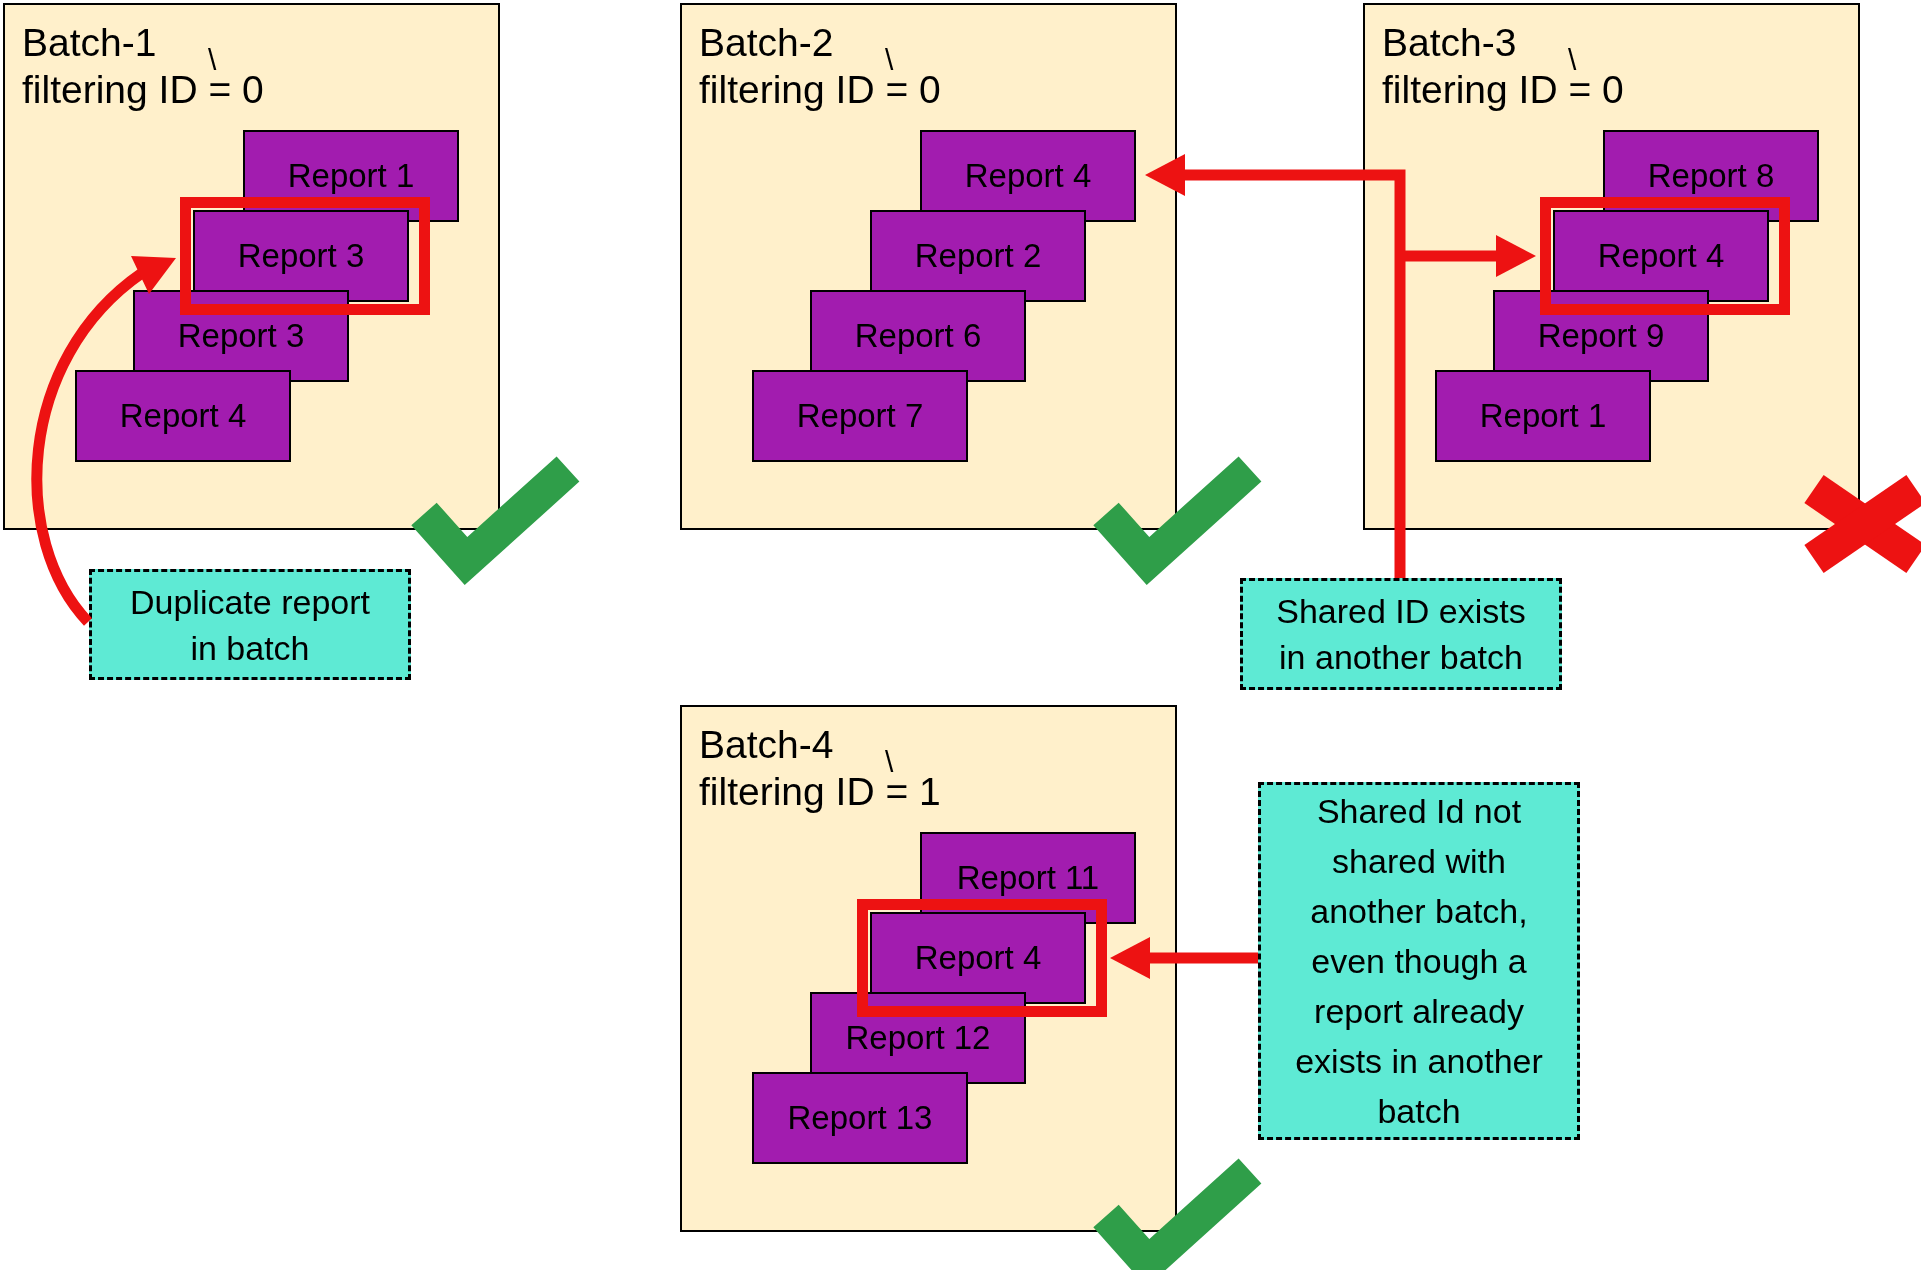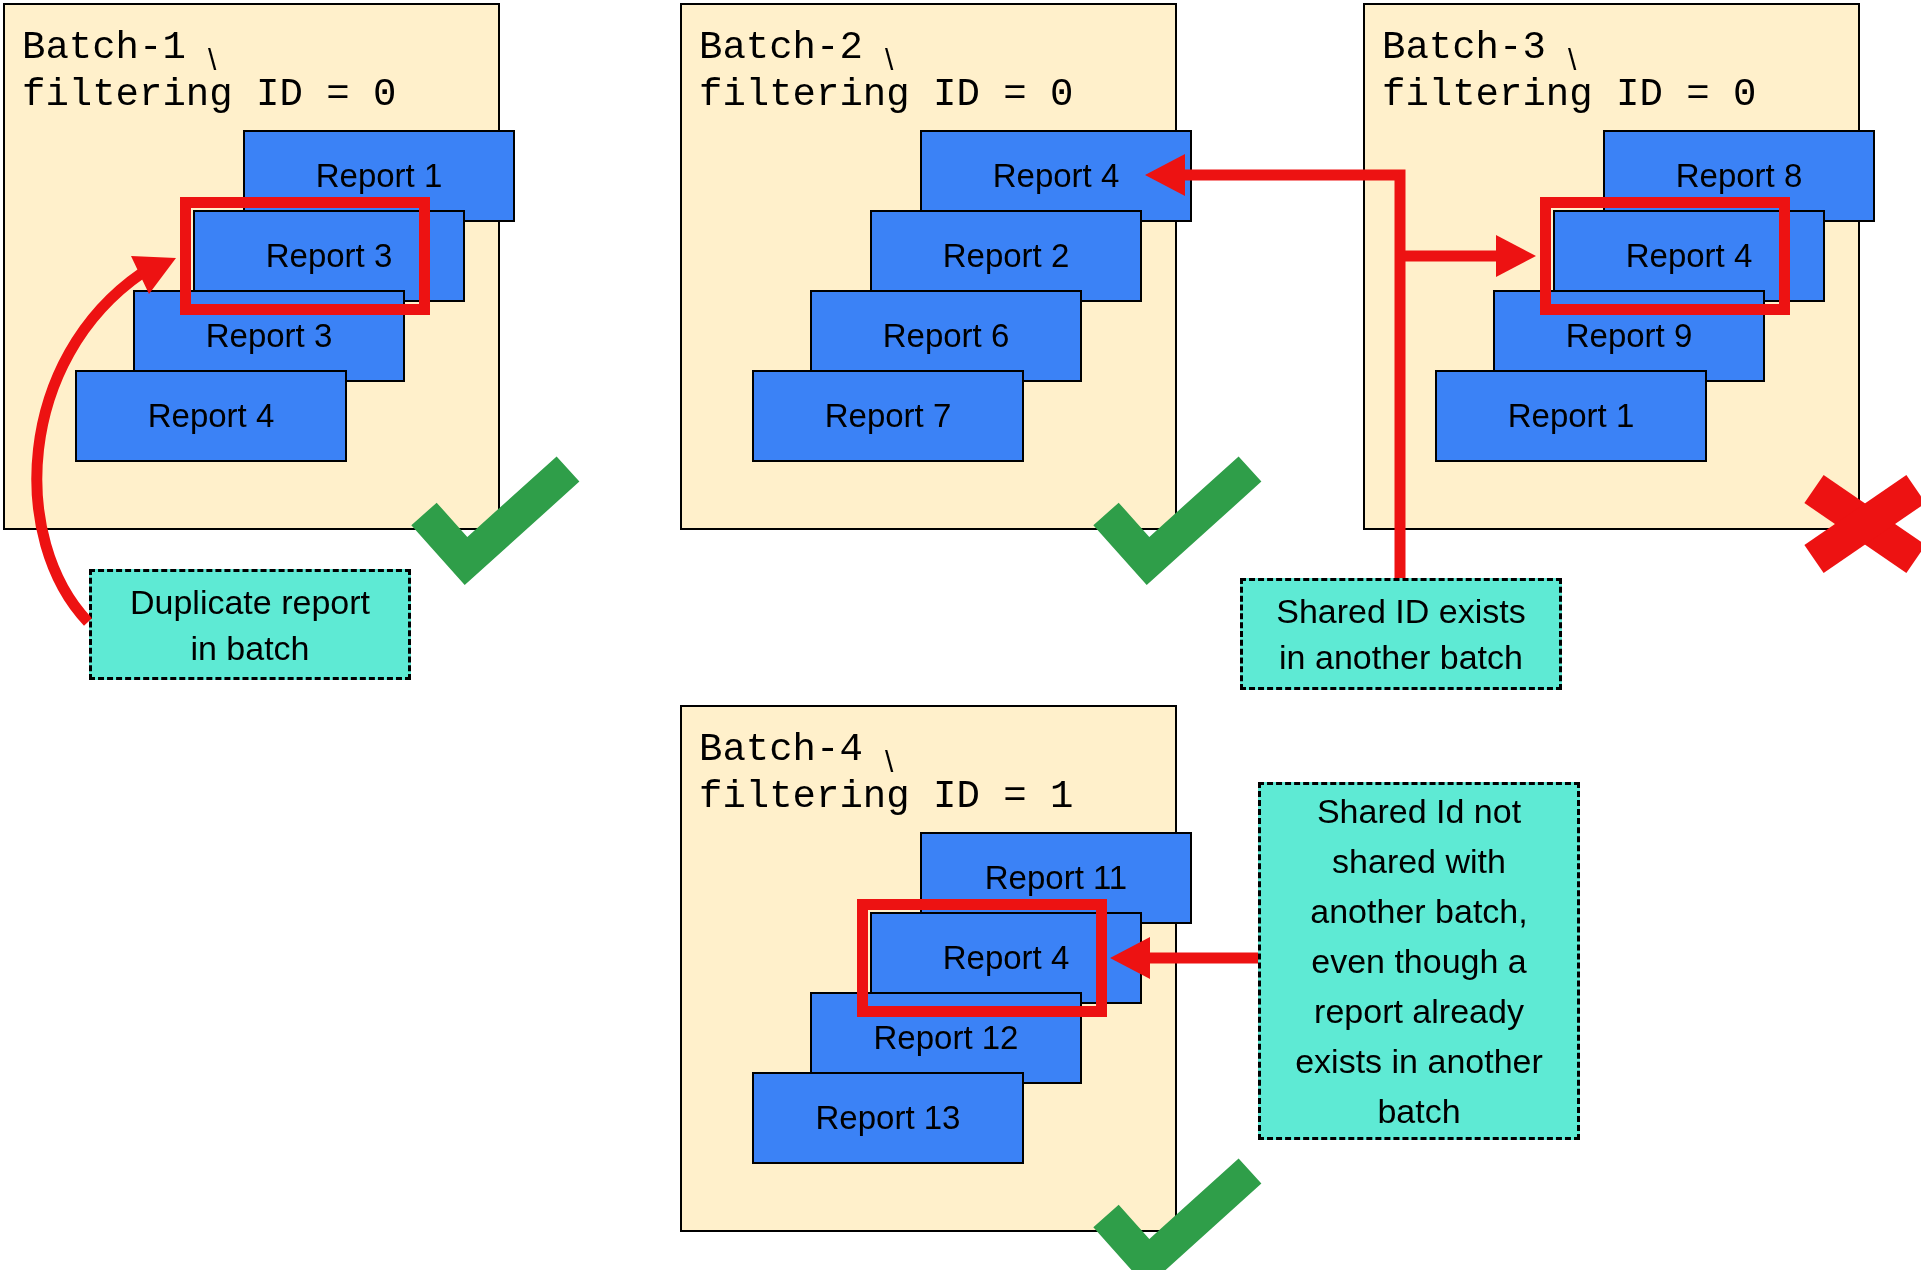--- a/index.html
+++ b/index.html
@@ -8,24 +8,24 @@
     font-family:"Liberation Sans", sans-serif;color:#000;overflow:hidden;
   }
   .batch{
     position:absolute;width:497px;height:527px;background:#fff0cb;
     border:2px solid #000;box-sizing:border-box;
   }
   #batch1{left:3px;top:3px}
   #batch2{left:680px;top:3px}
   #batch3{left:1363px;top:3px}
   #batch4{left:680px;top:705px}
-  .batch-title{position:absolute;left:17px;top:20px;font-size:39px;line-height:47px;font-family:Liberation Mono, monospace;}
+  .batch-title{position:absolute;left:17px;top:14px;font-size:39px;line-height:47px;}
   .stray{position:absolute;left:203px;top:40px;font-size:30px;line-height:30px;}
   .report{
-    position:absolute;width:272px;height:92px;background:#3b82f6;border:2px solid #000;
+    position:absolute;width:216px;height:92px;background:#a21caf;border:2px solid #000;
     box-sizing:border-box;display:flex;align-items:center;justify-content:center;
     font-size:33px;white-space:nowrap;text-align:center;
   }
   .p0{left:238px;top:125px}
   .p1{left:188px;top:205px}
   .p2{left:128px;top:285px}
   .p3{left:70px;top:365px}
   .selbox{
     position:absolute;left:175px;top:192px;width:250px;height:118px;
     border:11px solid #ed1212;box-sizing:border-box;background:transparent;

